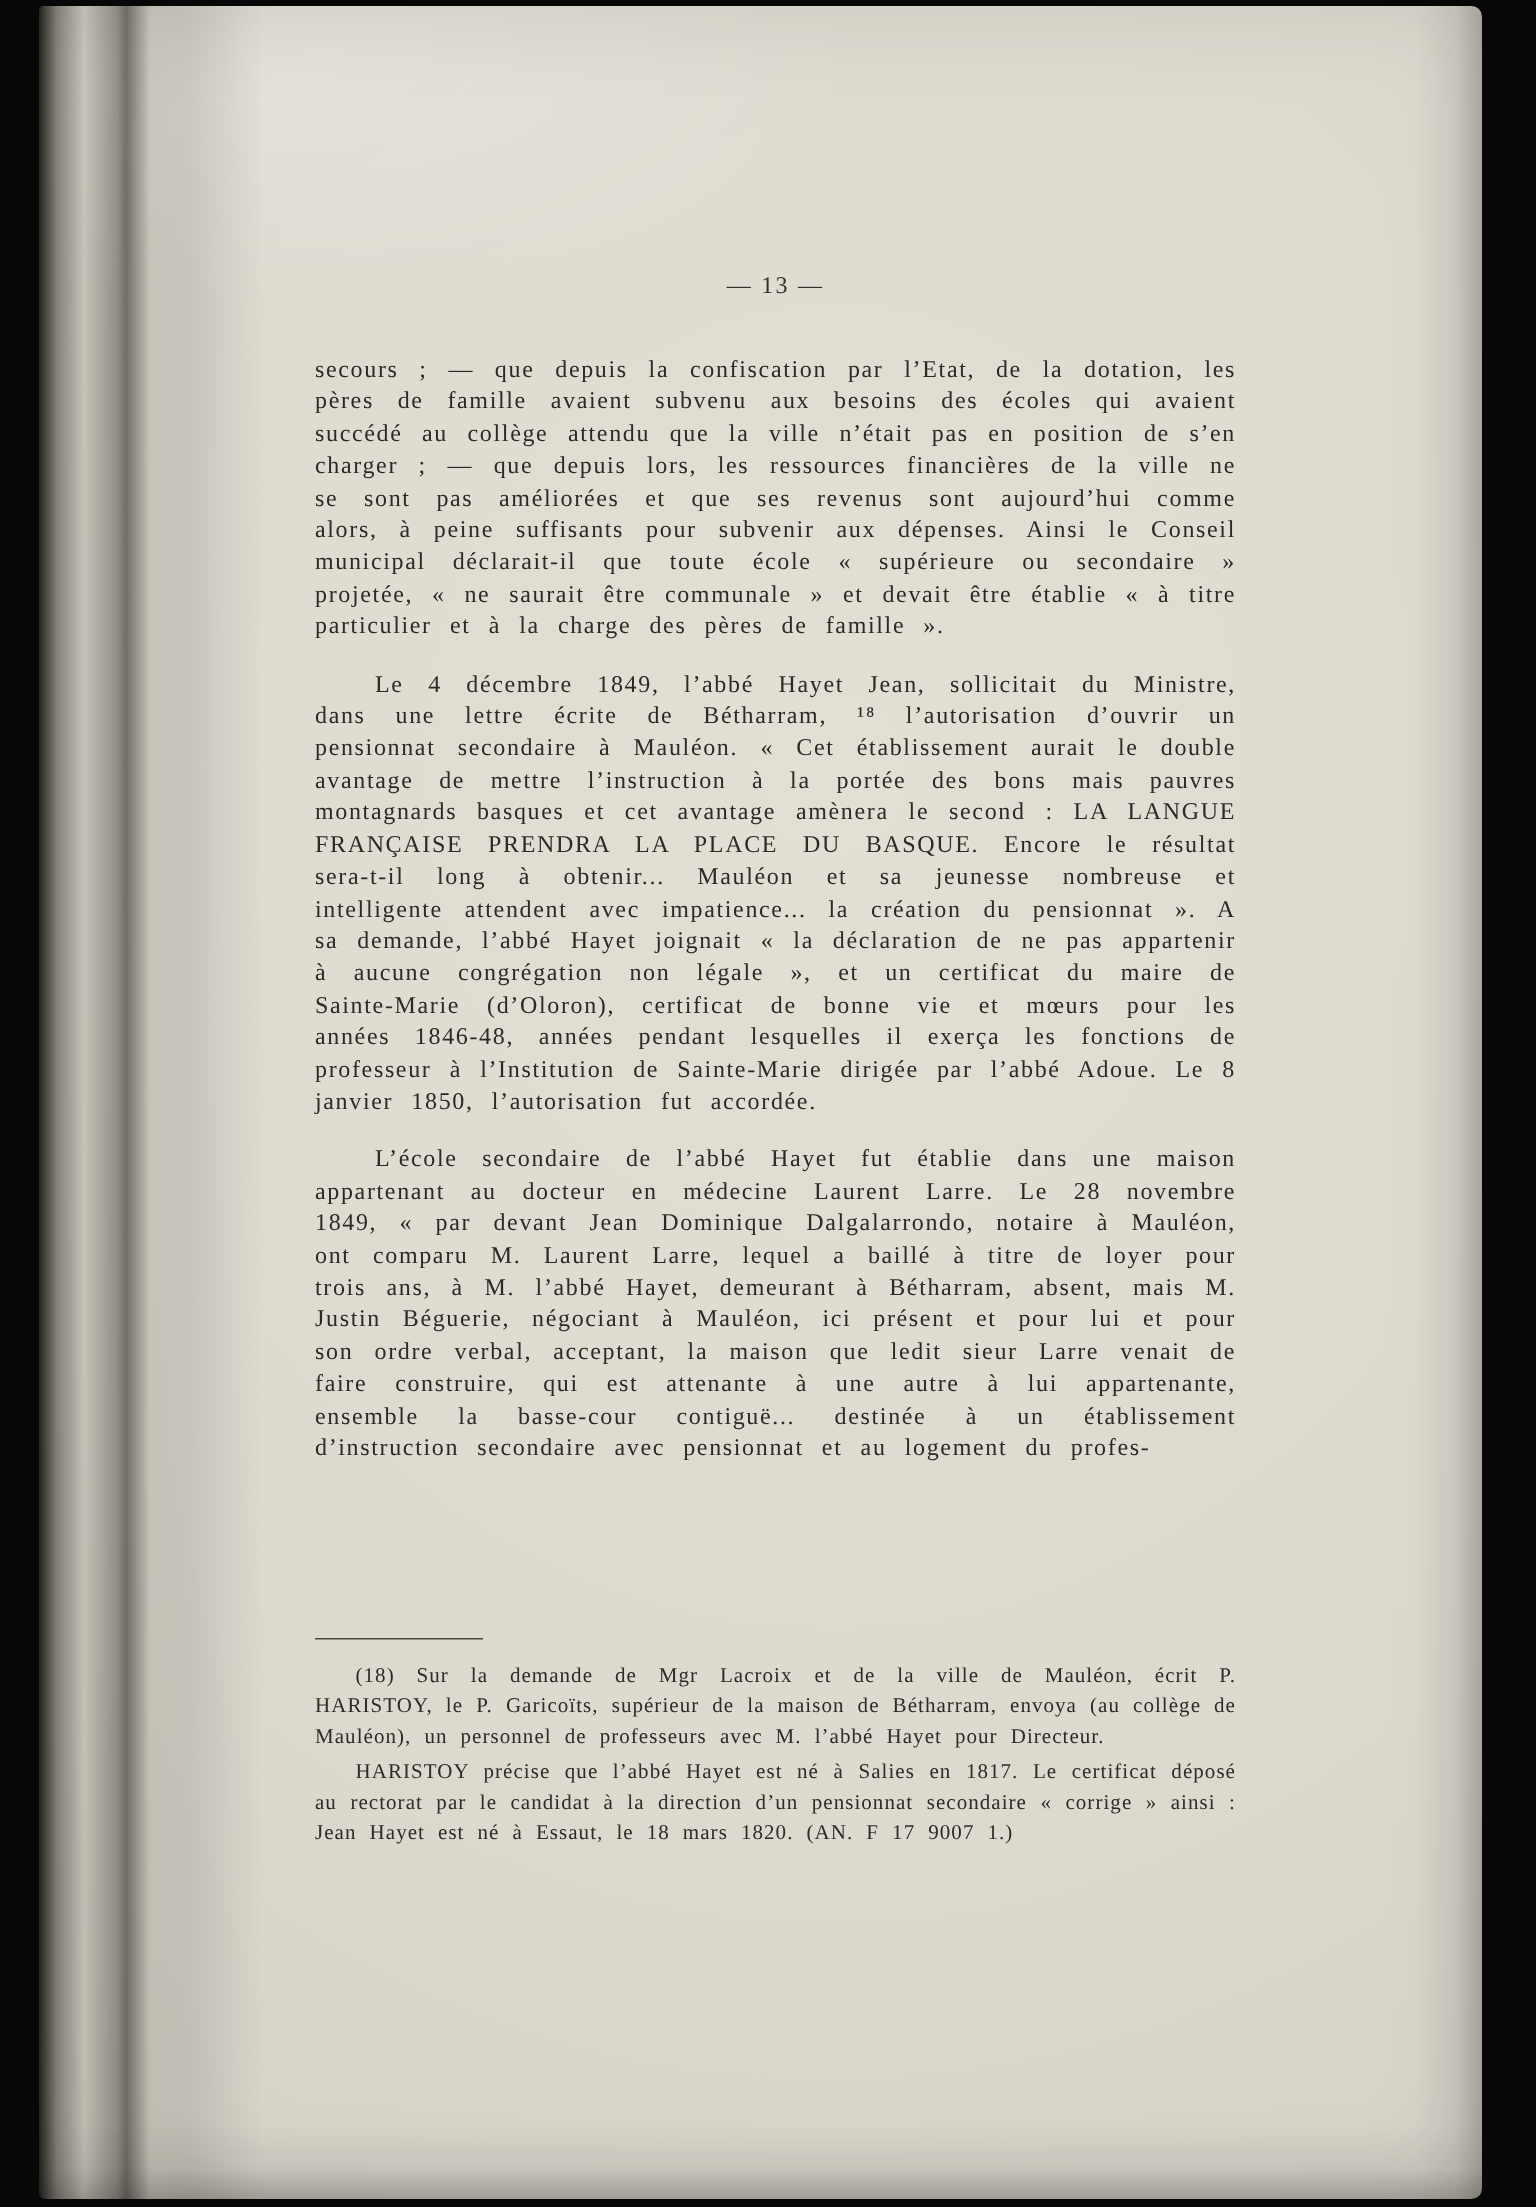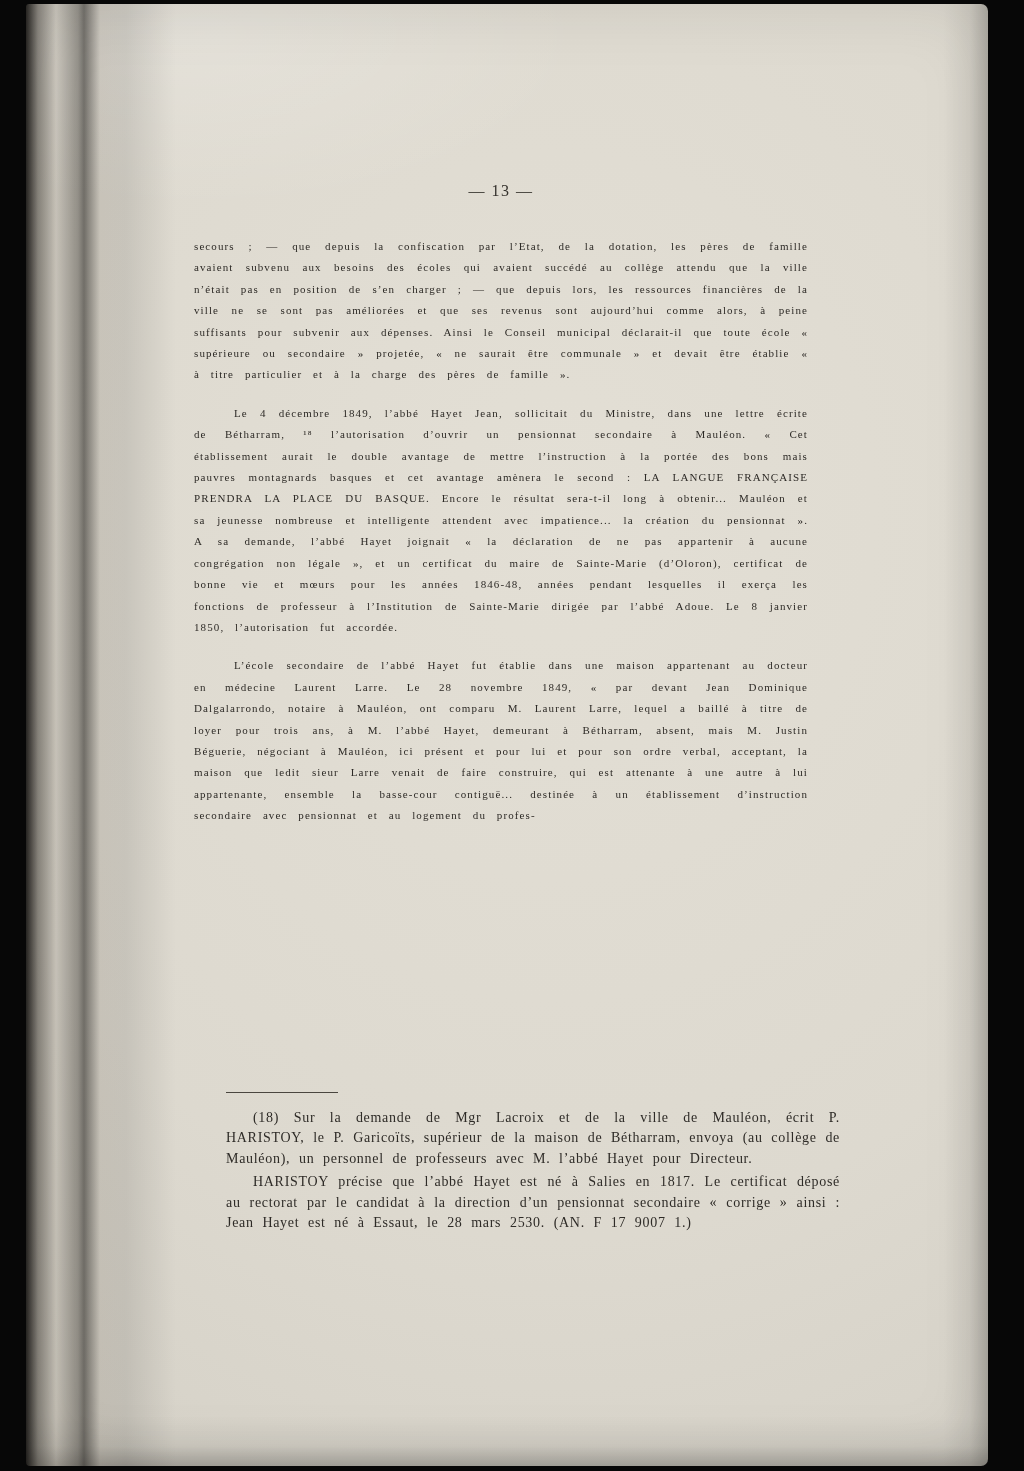--- a/index.html
+++ b/index.html
@@ -39,48 +39,48 @@
       linear-gradient(0deg, rgba(0,0,0,0.22) 0px, rgba(0,0,0,0.05) 20px, rgba(0,0,0,0) 50px),
       
       radial-gradient(40% 12% at 18% 2%, rgba(255,255,255,0.20) 0%, rgba(255,255,255,0) 100%),
       
       radial-gradient(120% 90% at 55% 35%, #e3dfd5 0%, #ddd9cf 55%, #d1cdc3 100%);
     box-shadow: inset 0 0 70px rgba(0,0,0,0.10);
   }
   
   .content {
     position: absolute;
-    left: 168px;
+    left: 184px;
     top: 178px;
     width: 614px;
     color: #2d2a26;
   }
   .pageno {
     text-align: center;
     font-size: 16px;
     letter-spacing: 1.5px;
     color: #35322d;
     margin: 0 0 36px 0;
   }
   p.body-par {
     margin: 0 0 17px 0;
-    font-size: 11px;
+    font-size: 16px;
     line-height: 21.4px;
     text-align: justify;
     text-indent: 40px;
     letter-spacing: 1.1px;
     word-spacing: 7px;
   }
   p.body-par.first {
     text-indent: 0;
   }
   
   .footnotes {
     position: absolute;
-    left: 200px;
+    left: 184px;
     top: 1088px;
     width: 614px;
     color: #2e2b27;
   }
   .fn-rule {
     width: 112px;
     height: 0;
     border-top: 1.5px solid #4a463f;
     margin: 0 0 15px 0;
   }
@@ -108,16 +108,16 @@
     <p class="body-par">Le 4 décembre 1849, l’abbé Hayet Jean, sollicitait du Ministre, dans une lettre écrite de Bétharram, ¹⁸ l’autorisation d’ouvrir un pensionnat secondaire à Mauléon. « Cet établissement aurait le double avantage de mettre l’instruction à la portée des bons mais pauvres montagnards basques et cet avantage amènera le second : LA LANGUE FRANÇAISE PRENDRA LA PLACE DU BASQUE. Encore le résultat sera-t-il long à obtenir... Mauléon et sa jeunesse nombreuse et intelligente attendent avec impatience... la création du pensionnat ». A sa demande, l’abbé Hayet joignait « la déclaration de ne pas appartenir à aucune congrégation non légale », et un certificat du maire de Sainte-Marie (d’Oloron), certificat de bonne vie et mœurs pour les années 1846-48, années pendant lesquelles il exerça les fonctions de professeur à l’Institution de Sainte-Marie dirigée par l’abbé Adoue. Le 8 janvier 1850, l’autorisation fut accordée.</p>
 
     <p class="body-par">L’école secondaire de l’abbé Hayet fut établie dans une maison appartenant au docteur en médecine Laurent Larre. Le 28 novembre 1849, « par devant Jean Dominique Dalgalarrondo, notaire à Mauléon, ont comparu M. Laurent Larre, lequel a baillé à titre de loyer pour trois ans, à M. l’abbé Hayet, demeurant à Bétharram, absent, mais M. Justin Béguerie, négociant à Mauléon, ici présent et pour lui et pour son ordre verbal, acceptant, la maison que ledit sieur Larre venait de faire construire, qui est attenante à une autre à lui appartenante, ensemble la basse-cour contiguë... destinée à un établissement d’instruction secondaire avec pensionnat et au logement du profes-</p>
   </div>
 
   <div class="footnotes">
     <div class="fn-rule"></div>
 
     <p class="fn">(18) Sur la demande de Mgr Lacroix et de la ville de Mauléon, écrit P. HARISTOY, le P. Garicoïts, supérieur de la maison de Bétharram, envoya (au collège de Mauléon), un personnel de professeurs avec M. l’abbé Hayet pour Directeur.</p>
 
-    <p class="fn">HARISTOY précise que l’abbé Hayet est né à Salies en 1817. Le certificat déposé au rectorat par le candidat à la direction d’un pensionnat secondaire « corrige » ainsi : Jean Hayet est né à Essaut, le 28 mars 2530. (AN. F 17 9007 1.)</p>
+    <p class="fn">HARISTOY précise que l’abbé Hayet est né à Salies en 1817. Le certificat déposé au rectorat par le candidat à la direction d’un pensionnat secondaire « corrige » ainsi : Jean Hayet est né à Essaut, le 18 mars 1820. (AN. F 17 9007 1.)</p>
   </div>
 
 </div>
 
 </body></html>

